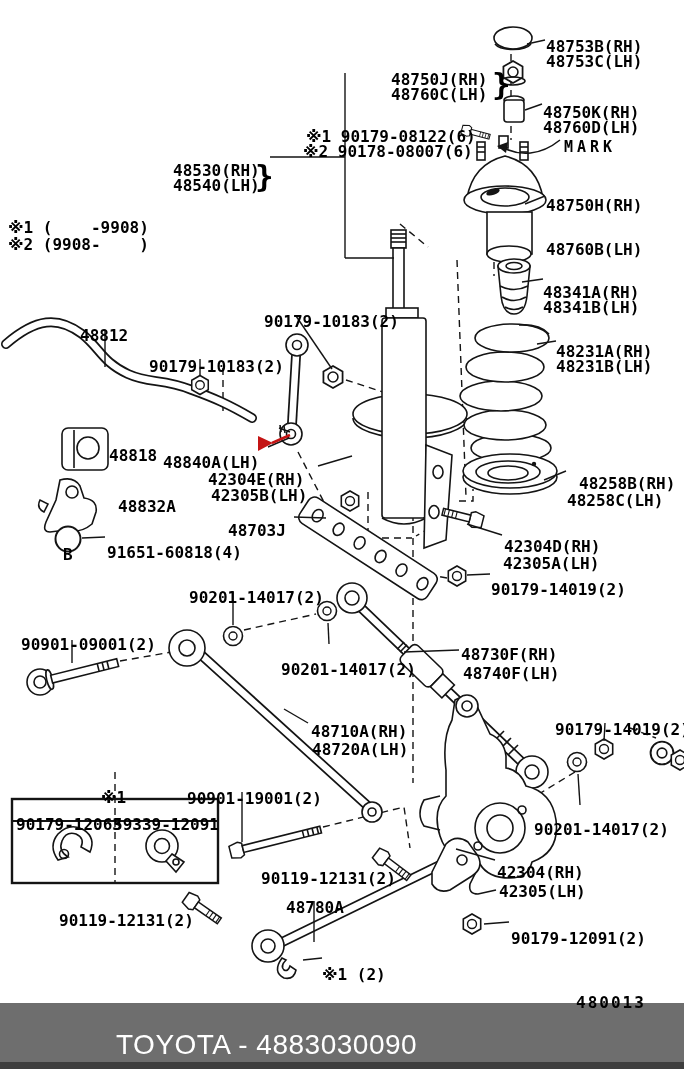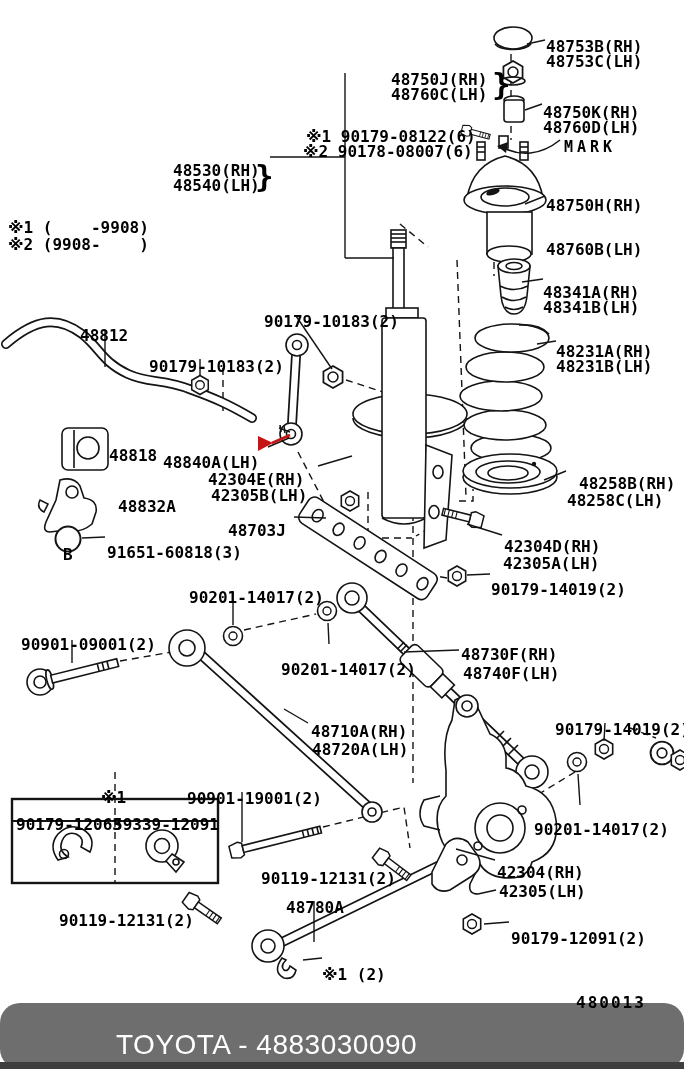--- a/index.html
+++ b/index.html
@@ -332,21 +332,21 @@
     <div class="lbl" style="left: 556px; top: 342px;">48231B(LH)</div>
     <div class="lbl" style="left: 264px; top: 297px;">90179-10183(2)</div>
     <div class="lbl" style="left: 80px; top: 311px;">48812</div>
     <div class="lbl" style="left: 149px; top: 342px;">90179-10183(2)</div>
     <div class="lbl" style="left: 109px; top: 431px;">48818</div>
     <div class="lbl" style="left: 163px; top: 438px;">48840A(LH)</div>
     <div class="lbl" style="left: 208px; top: 455px;">42304E(RH)</div>
     <div class="lbl" style="left: 211px; top: 471px;">42305B(LH)</div>
     <div class="lbl" style="left: 118px; top: 482px;">48832A</div>
     <div class="lbl" style="left: 228px; top: 506px;">48703J</div>
-    <div class="lbl" style="left: 107px; top: 528px;">91651-60818(3)</div>
+    <div class="lbl" style="left: 107px; top: 528px;">91651-60818(4)</div>
     <div class="lbl callout" style="left: 63px; top: 530px;">B</div>
     <div class="lbl" style="left: 567px; top: 459px; margin-left: 12px;">48258B(RH)</div>
     <div class="lbl" style="left: 567px; top: 476px;">48258C(LH)</div>
     <div class="lbl" style="left: 504px; top: 522px;">42304D(RH)</div>
     <div class="lbl" style="left: 503px; top: 539px;">42305A(LH)</div>
     <div class="lbl" style="left: 491px; top: 565px;">90179-14019(2)</div>
     <div class="lbl" style="left: 189px; top: 573px;">90201-14017(2)</div>
     <div class="lbl" style="left: 21px; top: 620px;">90901-09001(2)</div>
     <div class="lbl" style="left: 281px; top: 645px;">90201-14017(2)</div>
     <div class="lbl" style="left: 461px; top: 630px;">48730F(RH)</div>
@@ -367,16 +367,16 @@
     <div class="lbl" style="left: 511px; top: 914px;">90179-12091(2)</div>
     <div class="lbl" style="left: 322px; top: 950px;">※1 (2)</div>
     <div class="lbl fig" style="left: 576px; top: 978px;">480013</div>
   </div>
 
 <svg id="hl-arrow" width="38" height="24">
   <polygon points="2,6 2,21 17,13" fill="#c41414"></polygon>
   <line x1="16" y1="13" x2="34" y2="5" stroke="#c41414" stroke-width="2.5"></line>
 </svg>
 
-<div id="footer" style="background: rgb(110, 110, 110); border-radius: 20px;">
+<div id="footer" style="background: rgb(110, 110, 110);">
   <span class="ft" style="left: 116px; color: rgb(255, 255, 255);">TOYOTA - 4883030090</span>
   <div class="strip" style="background: rgb(62, 62, 62);"></div>
 </div>
 
 </body></html>

